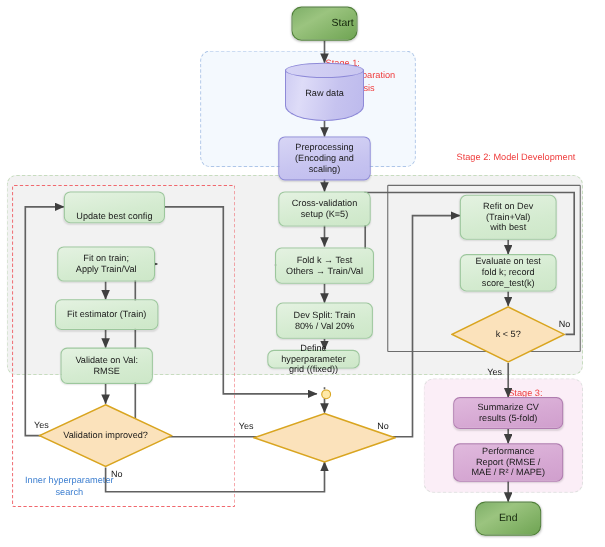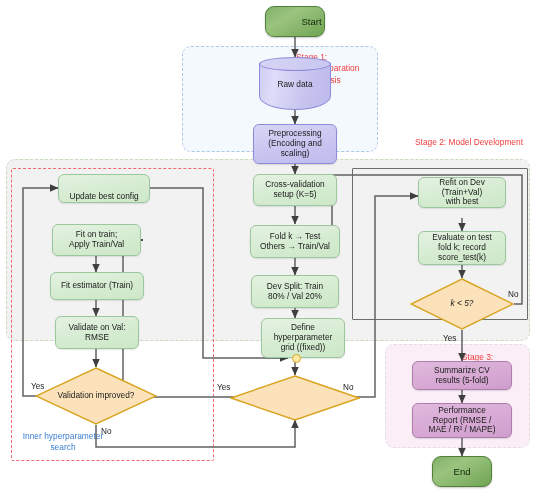--- a/index.html
+++ b/index.html
@@ -57,21 +57,21 @@
   .r-solid{border:1px solid #6d6d6d;background:rgba(255,255,255,0);border-radius:1px;}
 
   .rlabel{position:absolute;font-size:8.4px;line-height:1.35;}
   .rlabel.red{color:#ef3b3b;}
   .rlabel.blue{color:#3d7fd0;text-align:center;}
 
   .edgelabel{position:absolute;font-size:8.2px;color:#1a1a1a;}
 
   .junction{position:absolute;width:7px;height:7px;border-radius:50%;
         border:1.3px solid #d9a520;background:#ffe9a8;z-index:6;}
-  .italic{font-style:italic;}
+  .italic{}
 </style>
 </head>
 <body>
 
 <div id="canvas">
 
   <div class="region r-stage1" style="left:182px;top:46px;width:196px;height:106px;"></div>
 
   <div class="region r-stage2" style="left:6px;top:159px;width:524px;height:182px;"></div>
 
@@ -188,21 +188,21 @@
     </span>
   </div>
 
   <div class="node proc" style="left:251px;top:275px;width:88px;height:33px;">
     <span>
       <div>Dev Split: Train</div>
       <div>80% / Val 20%</div>
     </span>
   </div>
 
-  <div class="node proc" style="left:261px;top:318px;width:84px;height:40px;">
+  <div class="node proc" style="left:243px;top:318px;width:84px;height:17px;">
     <span>
       <div>Define</div>
       <div>hyperparameter</div>
       <div>grid ((fixed))</div>
     </span>
   </div>
 
   <div class="dia" style="left:230px;top:375px;width:130px;height:46px;">
     <svg class="shape" viewBox="0 0 130 46" preserveAspectRatio="none">
       <polygon points="65,1 129,23 65,45 1,23" fill="#fbe2bb" stroke="#d9a520" stroke-width="1.4"></polygon>
@@ -231,21 +231,21 @@
     </span>
   </div>
 
   <div class="dia" style="left:35px;top:367px;width:122px;height:58px;">
     <svg class="shape" viewBox="0 0 122 58" preserveAspectRatio="none">
       <polygon points="61,1 121,29 61,57 1,29" fill="#fbe2bb" stroke="#d9a520" stroke-width="1.4"></polygon>
     </svg>
     <div class="lbl">Validation improved?</div>
   </div>
 
-  <div class="node proc" style="left:418px;top:177px;width:88px;height:31px;">
+  <div class="node proc" style="left:418px;top:177px;width:88px;height:41px;">
     <span>
       <div>Refit on Dev</div>
       <div>(Train+Val)</div>
       <div>with best</div>
     </span>
   </div>
 
   <div class="node proc" style="left:418px;top:231px;width:88px;height:34px;">
     <span>
       <div>Evaluate on test</div>

